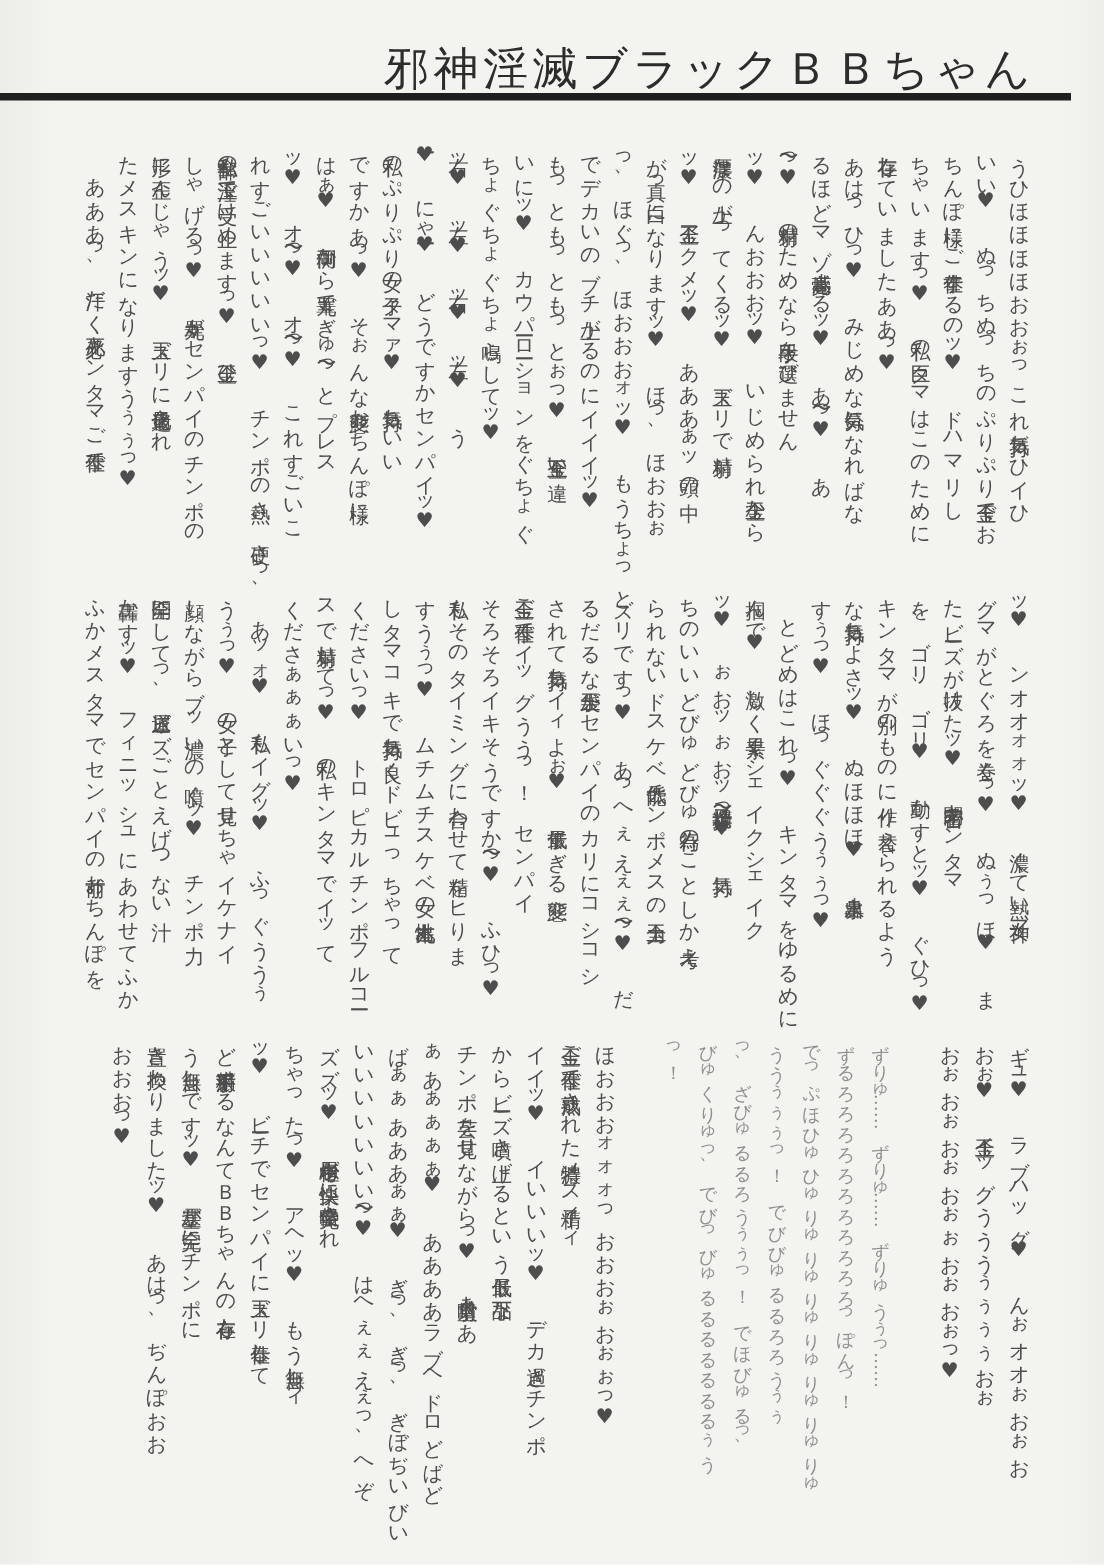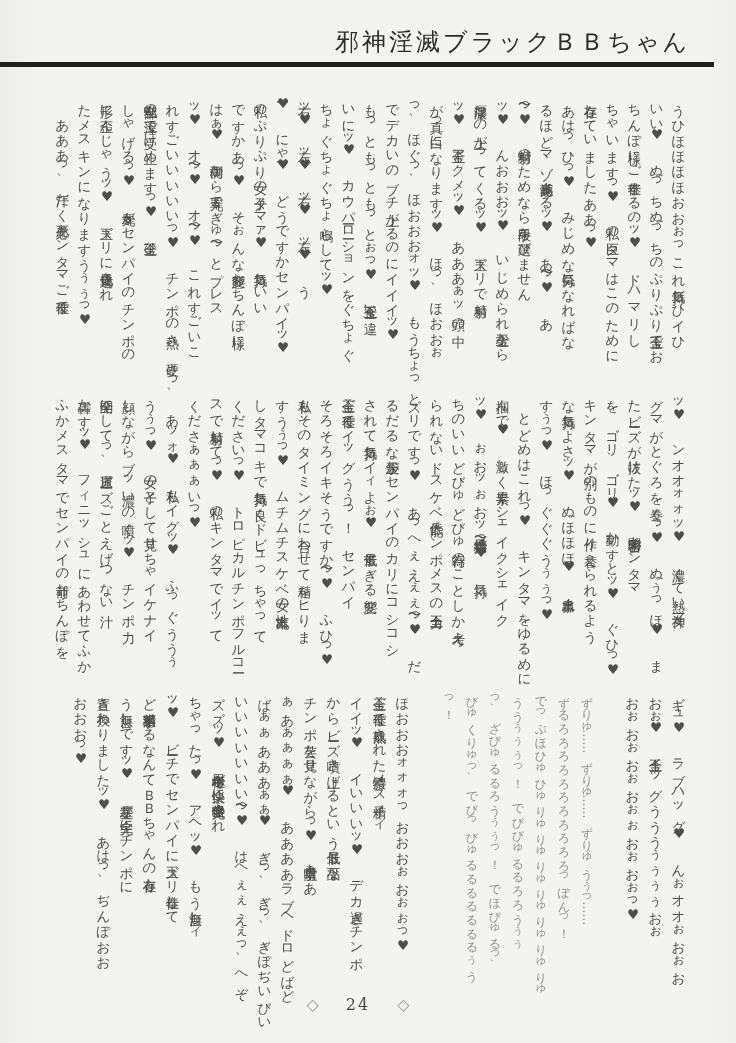--- a/index.html
+++ b/index.html
@@ -5,21 +5,21 @@
   html,body { margin:0; padding:0; }
   .page {
     position:relative;
     width:736px; height:1043px;
     background:linear-gradient(90deg,#ecede9 0%,#f3f3ef 5%,#f3f3ef 96%,#eeefeb 100%);
     font-family:"DejaVu Serif","Liberation Serif",serif;
     overflow:hidden;
   }
   .title {
     position:absolute; top:26px; right:46px;
-    font-size:24px; letter-spacing:3px;
+    font-size:30px; letter-spacing:3px;
     color:#2c2c2c; white-space:nowrap;
   }
   .divider {
     position:absolute; top:62px; left:0;
     width:714px; height:5px; background:#1f1f1f;
   }
   .vblock {
     position:absolute;
     writing-mode:vertical-rl;
     color:#4d4d4d;
@@ -132,19 +132,14 @@
       <p>いいいいいいい〜っ♥　はへぇぇえぇっ、へぞ</p>
       <p>ズズッ♥　思考中枢が快楽に完全侵略され</p>
       <p>ちゃったっ♥　アヘッ♥　もう台無しィ</p>
       <p>ッ♥　ビーチでセンパイに玉ズリ奉仕して</p>
       <p>ど派手射精するなんてＢＢちゃんの存在も</p>
       <p>う台無しですッ♥　霊基が完全にチンポに</p>
       <p>置き換わりましたッ♥　あはっ、ぢんぽおお</p>
       <p>おおおっ♥</p>
     </div>
 
-  <div class="footer">
-    <span class="diamond">◇</span>
-    <span class="pagenum">24</span>
-    <span class="diamond">◇</span>
-  </div>
 
 </div>
 
 </body></html>

